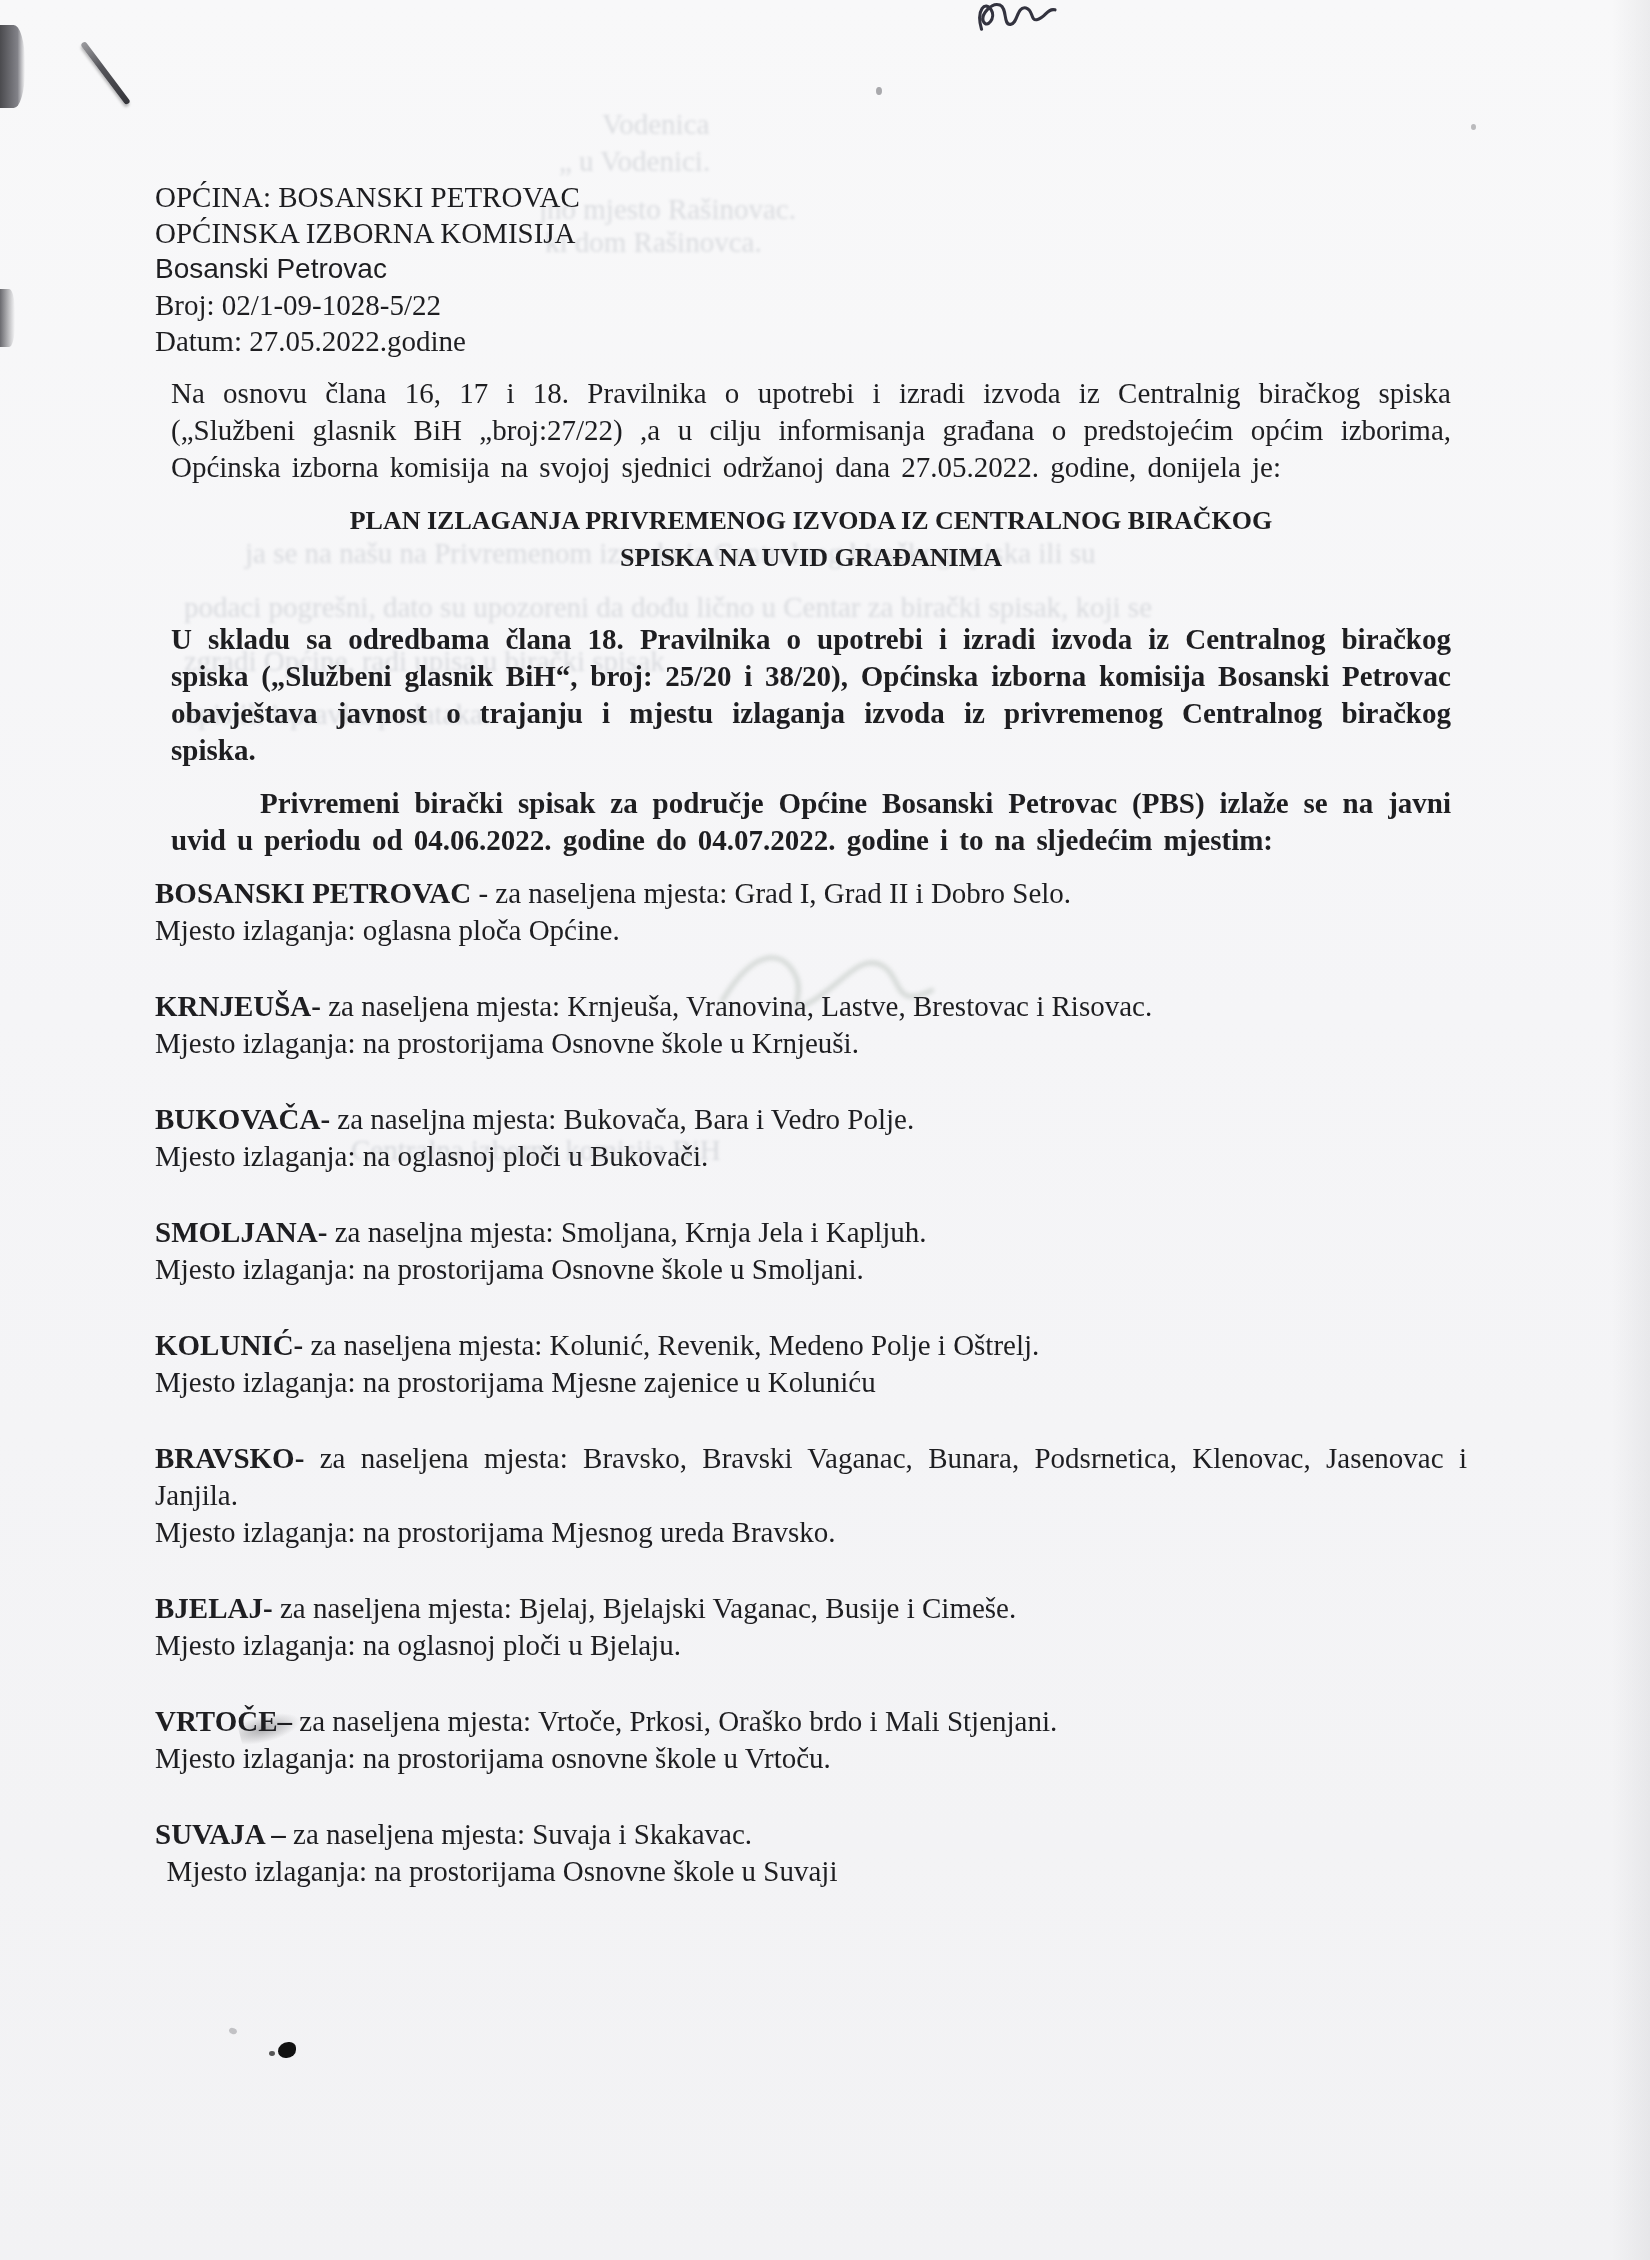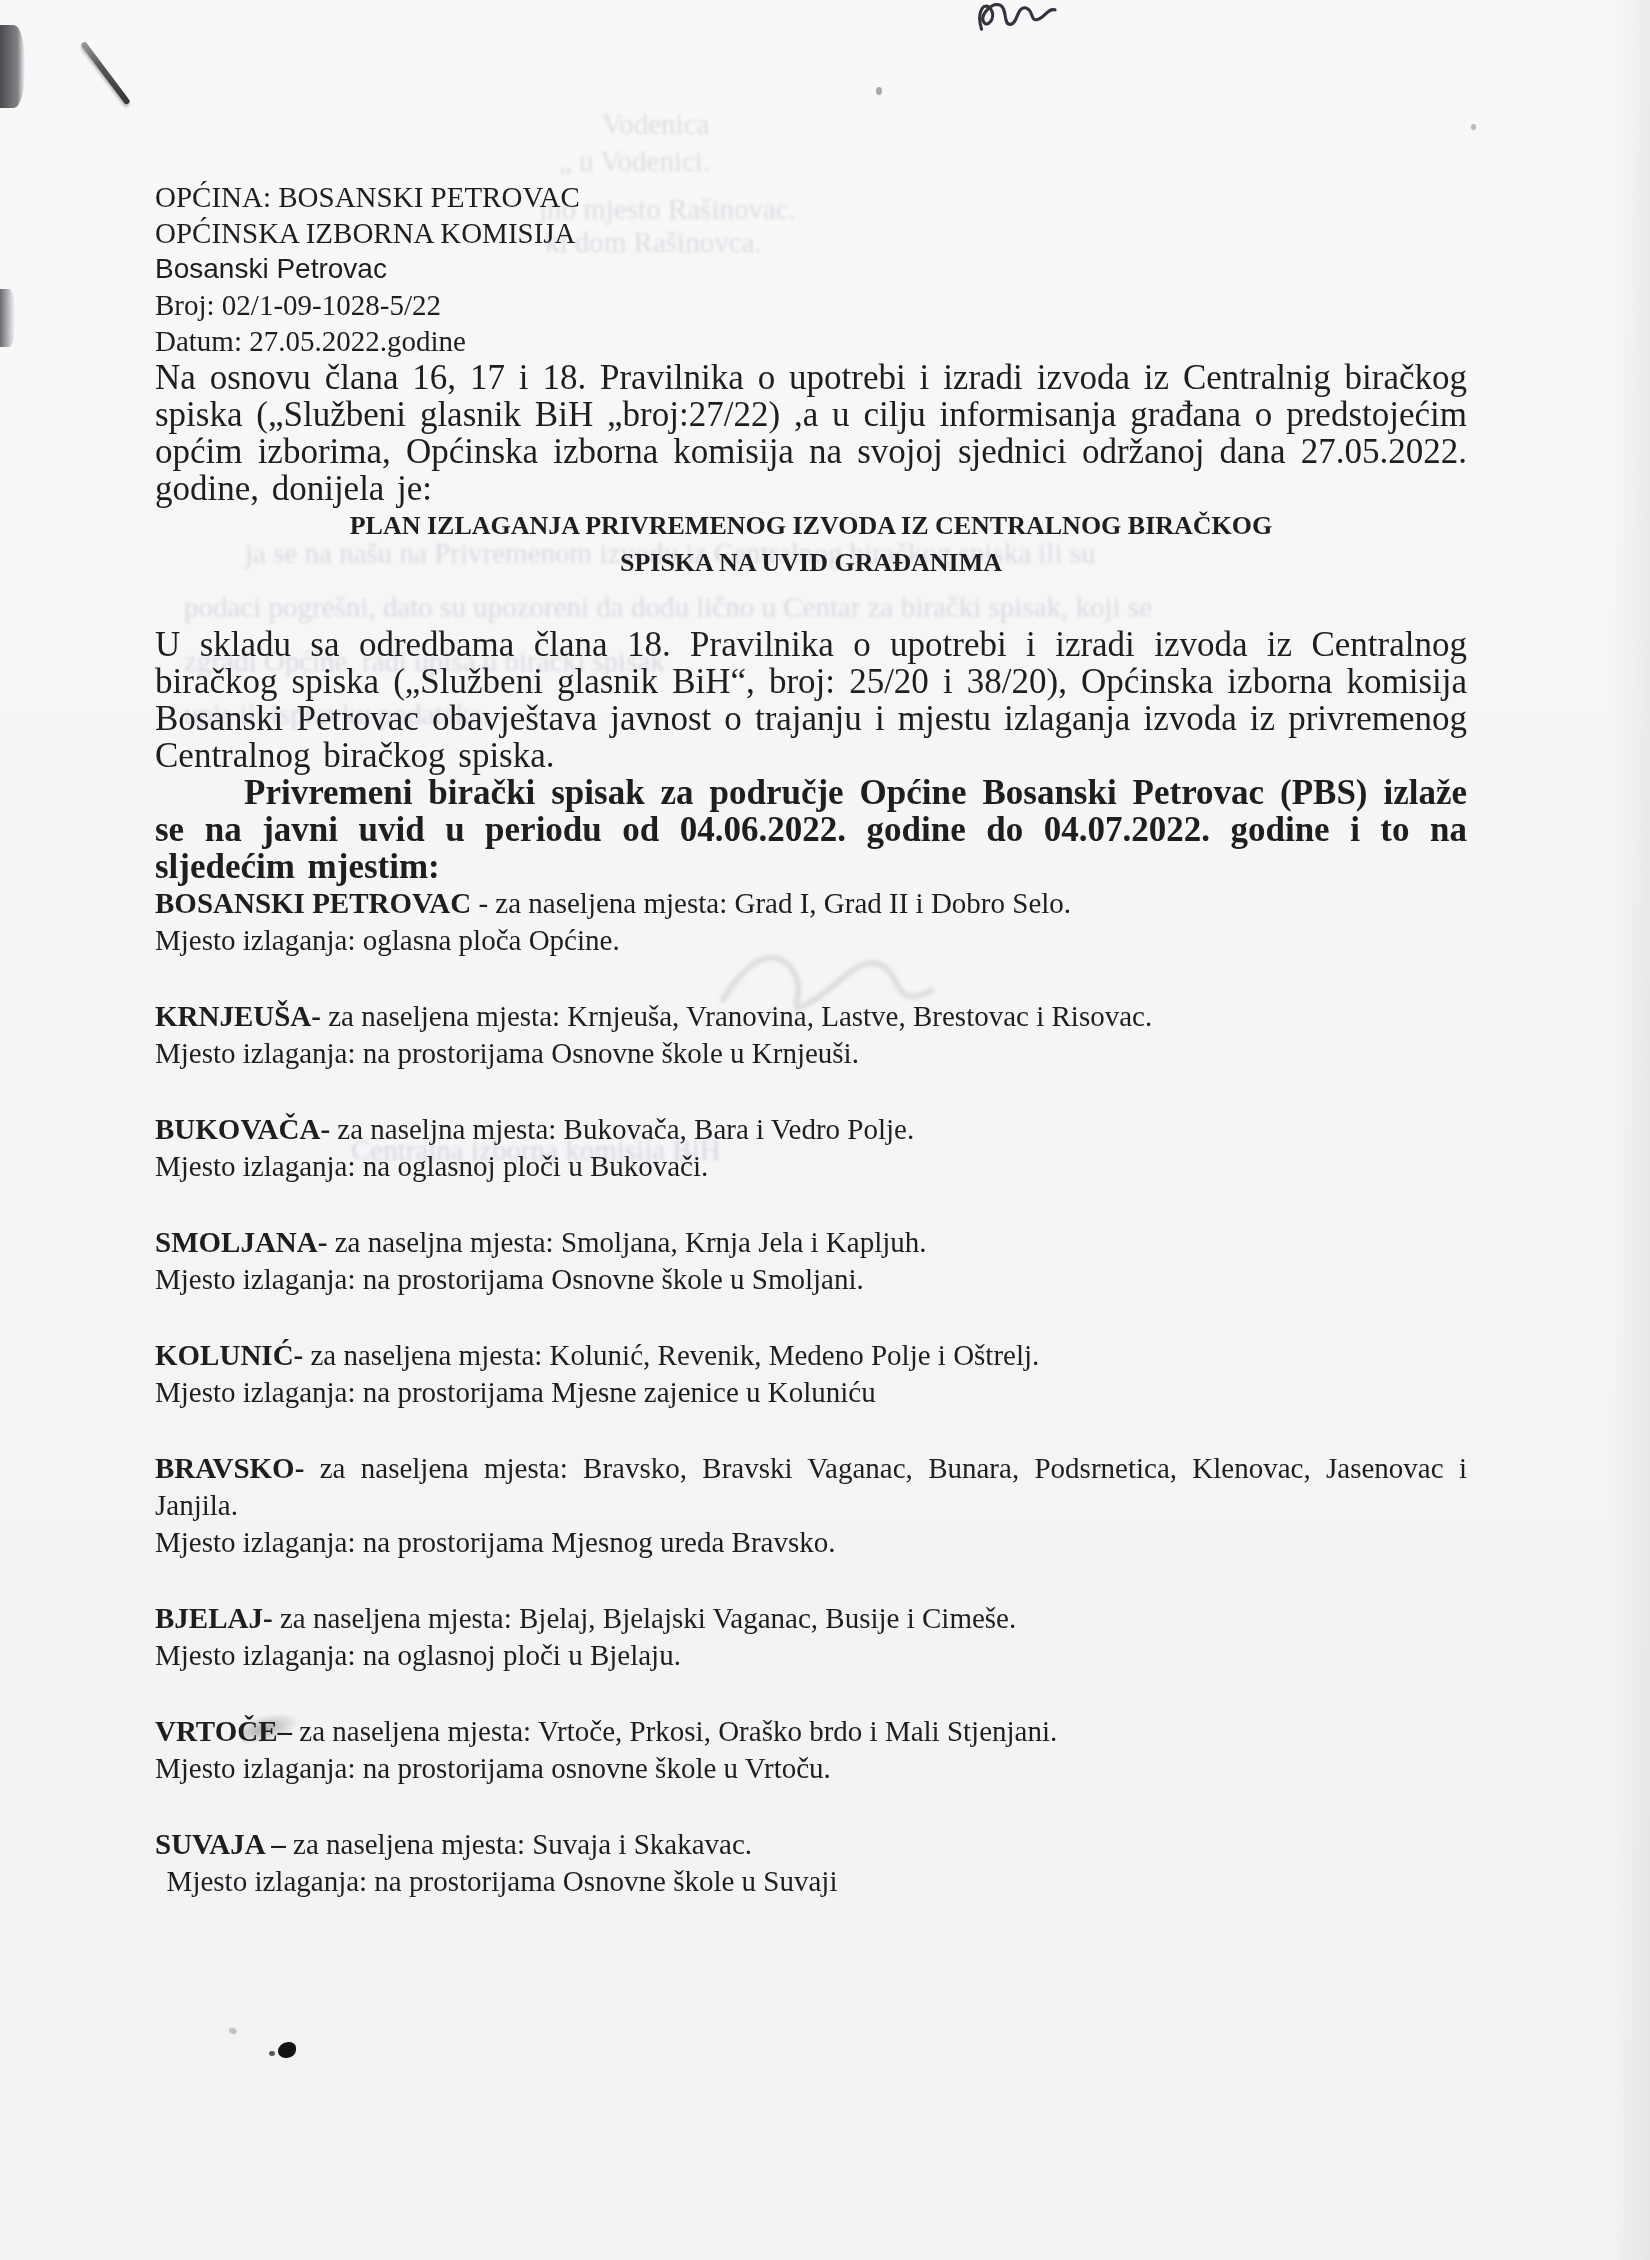--- a/index.html
+++ b/index.html
@@ -12,24 +12,24 @@
   .scan::after{ 
     content:""; position:absolute; right:0; top:0; width:39px; height:100%;
     background:linear-gradient(270deg,rgba(120,120,128,.10),transparent); pointer-events:none;
   }
   .content { position:absolute; left:155px; top:179px; width:1312px; }
 
   .hline { font-size:29px; line-height:36px; white-space:pre; }
   .hline.sans { font-family:"Liberation Sans","DejaVu Sans",sans-serif; font-size:28px; }
   .header { }
 
-  p.body { font-size:35px; line-height:37px; text-align:justify; margin:0; word-spacing:3.9px; }
+  p.body { font-size:29px; line-height:37px; text-align:justify; margin:16px; word-spacing:3.9px; }
   .p1 { margin-bottom:29px; }
   .title { font-size:26px; line-height:37px; font-weight:bold; text-align:center; margin:0 0 45px 0; }
-  .p2 { margin-bottom:35px; }
+  .p2 { margin-bottom:35px;font-weight:bold; }
   .p3 { font-weight:bold; text-indent:89px; word-spacing:5.8px; margin-bottom:68px; }
 
   .loc { margin-bottom:39px; font-size:29px; line-height:37px; }
   .loc-line1 { text-align:justify; }
   .loc-name { font-weight:bold; }
   .loc-place.indent-sm { padding-left:11.6px; }
 
   
   .edge-top-left { position:absolute; left:0; top:25px; width:25px; height:83px;
     background:linear-gradient(90deg,#2c2c30 0%,#6d6d74 70%,transparent 100%);

